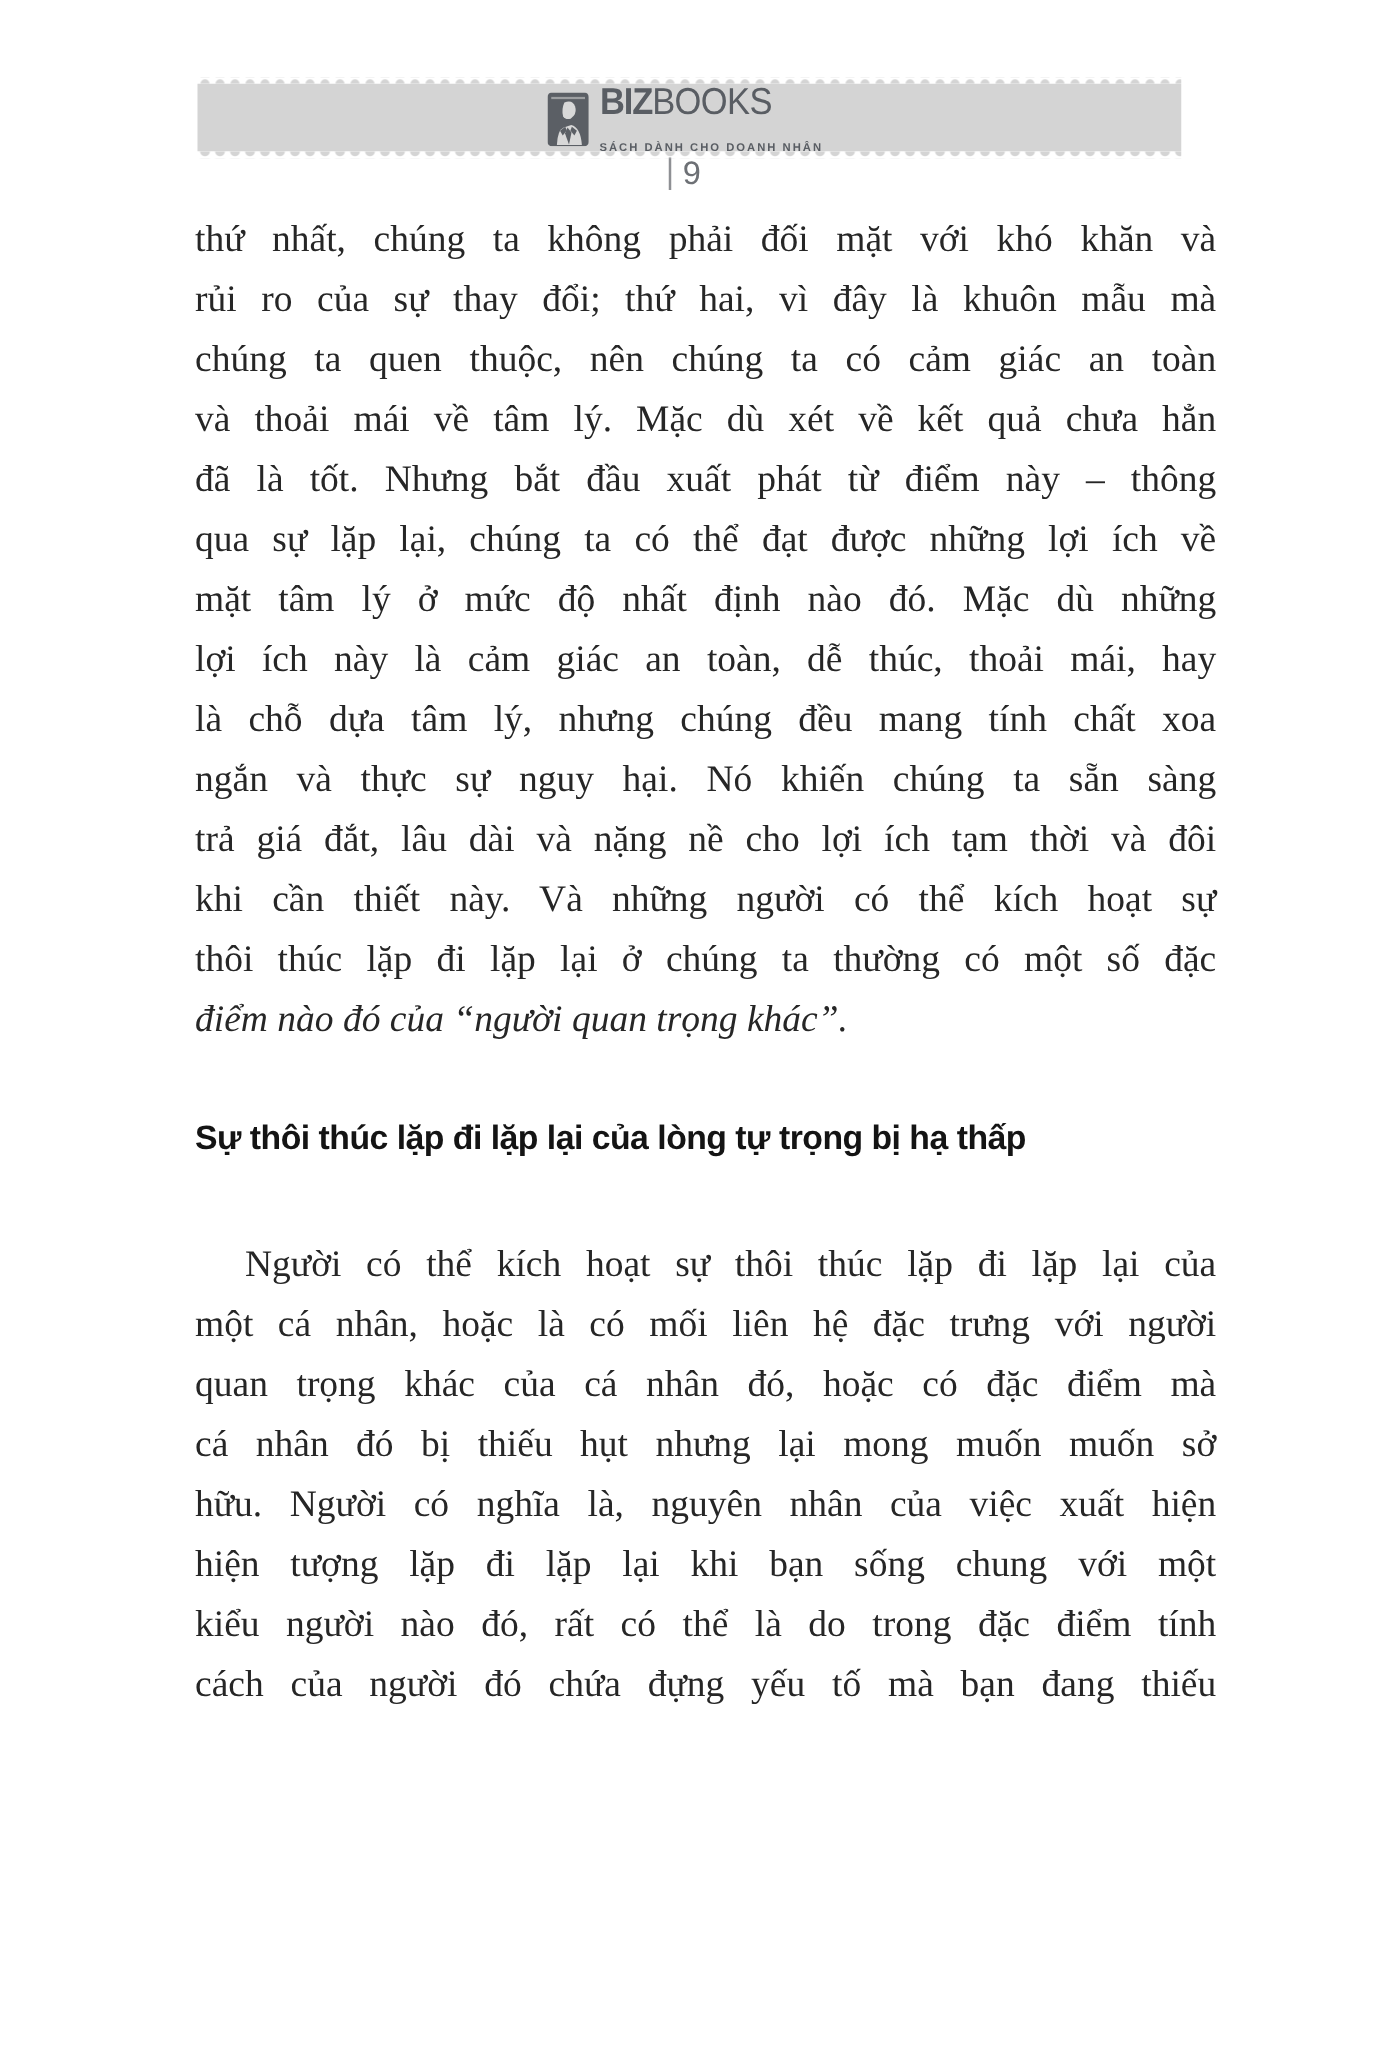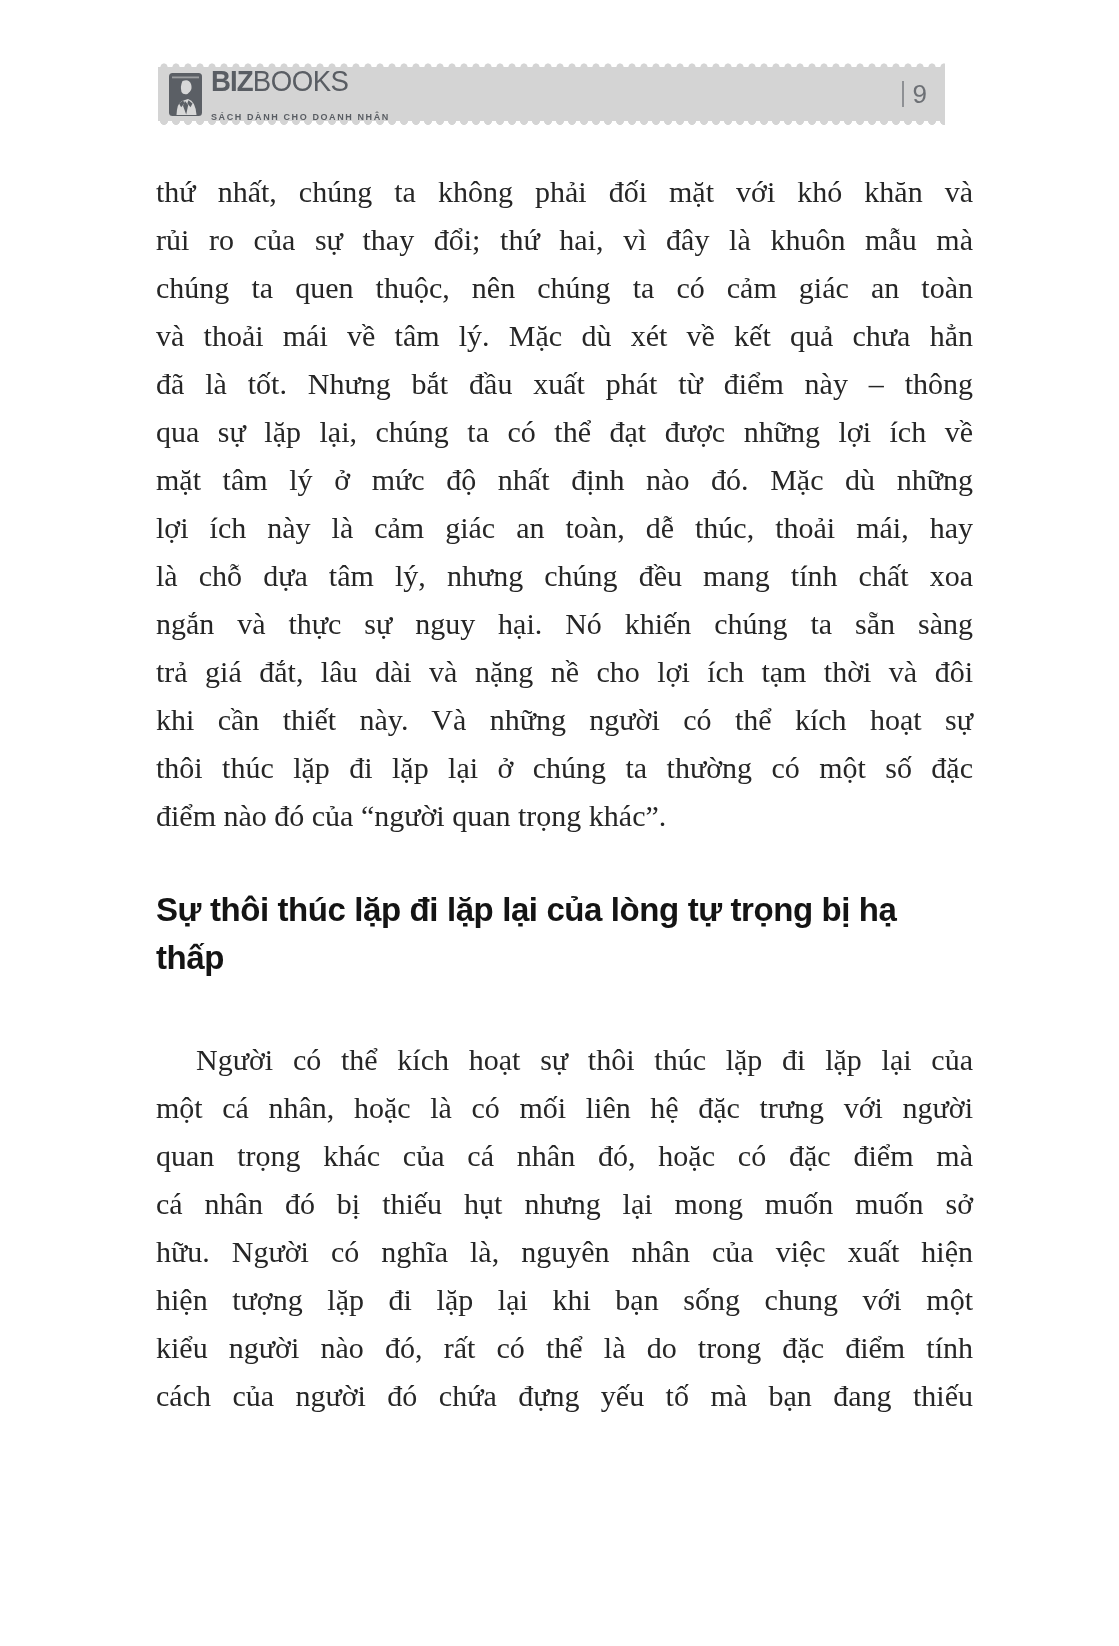--- a/index.html
+++ b/index.html
@@ -10,21 +10,21 @@
     font-family: "Liberation Sans", sans-serif;
     overflow: hidden;
   }
 
   
   .banner {
     position: absolute; left: 158px; top: 67px;
     width: 787px; height: 54px;
     background: #d4d4d4;
     display: flex; align-items: center; justify-content: space-between;
-    padding: 0 18px 0 11px; box-sizing: border-box;
+    padding: 0 18px 0 11px; box-sizing: border-box; flex-direction: column;
   }
   .banner::before {
     content: ""; position: absolute; left: 0; right: 0; bottom: 100%; height: 5px;
     background-image: radial-gradient(circle at 6px 5px, #d4d4d4 3.2px, rgba(212,212,212,0) 3.9px);
     background-size: 12px 5px; background-repeat: repeat-x;
   }
   .banner::after {
     content: ""; position: absolute; left: 0; right: 0; top: 100%; height: 6px;
     background-image: radial-gradient(circle at 6px 0px, #d4d4d4 3.6px, rgba(212,212,212,0) 4.3px);
     background-size: 12px 6px; background-repeat: repeat-x;
@@ -52,26 +52,26 @@
   
   .content {
     position: absolute; left: 156px; top: 168px; width: 817px;
     color: #262626;
   }
   .line {
     font-family: "Liberation Serif", "DejaVu Serif", serif;
     font-size: 30px; line-height: 48px;
     text-align: justify; text-align-last: justify;
   }
-  .line.last { text-align-last: left; }
+  .line.last { text-align-last: left; font-style: italic; }
   .line.indent { text-indent: 40px; }
 
   .heading {
     font-family: "Liberation Sans", "DejaVu Sans", sans-serif;
-    font-size: 33px; font-weight: 700; color: #141414;
+    font-size: 27px; font-weight: 700; color: #141414;
     letter-spacing: -0.4px; line-height: 48px;
     margin: 46px 0 54px 0;
   }
 </style>
 </head>
 <body>
 
 <div class="page">
 
   <header class="banner">

